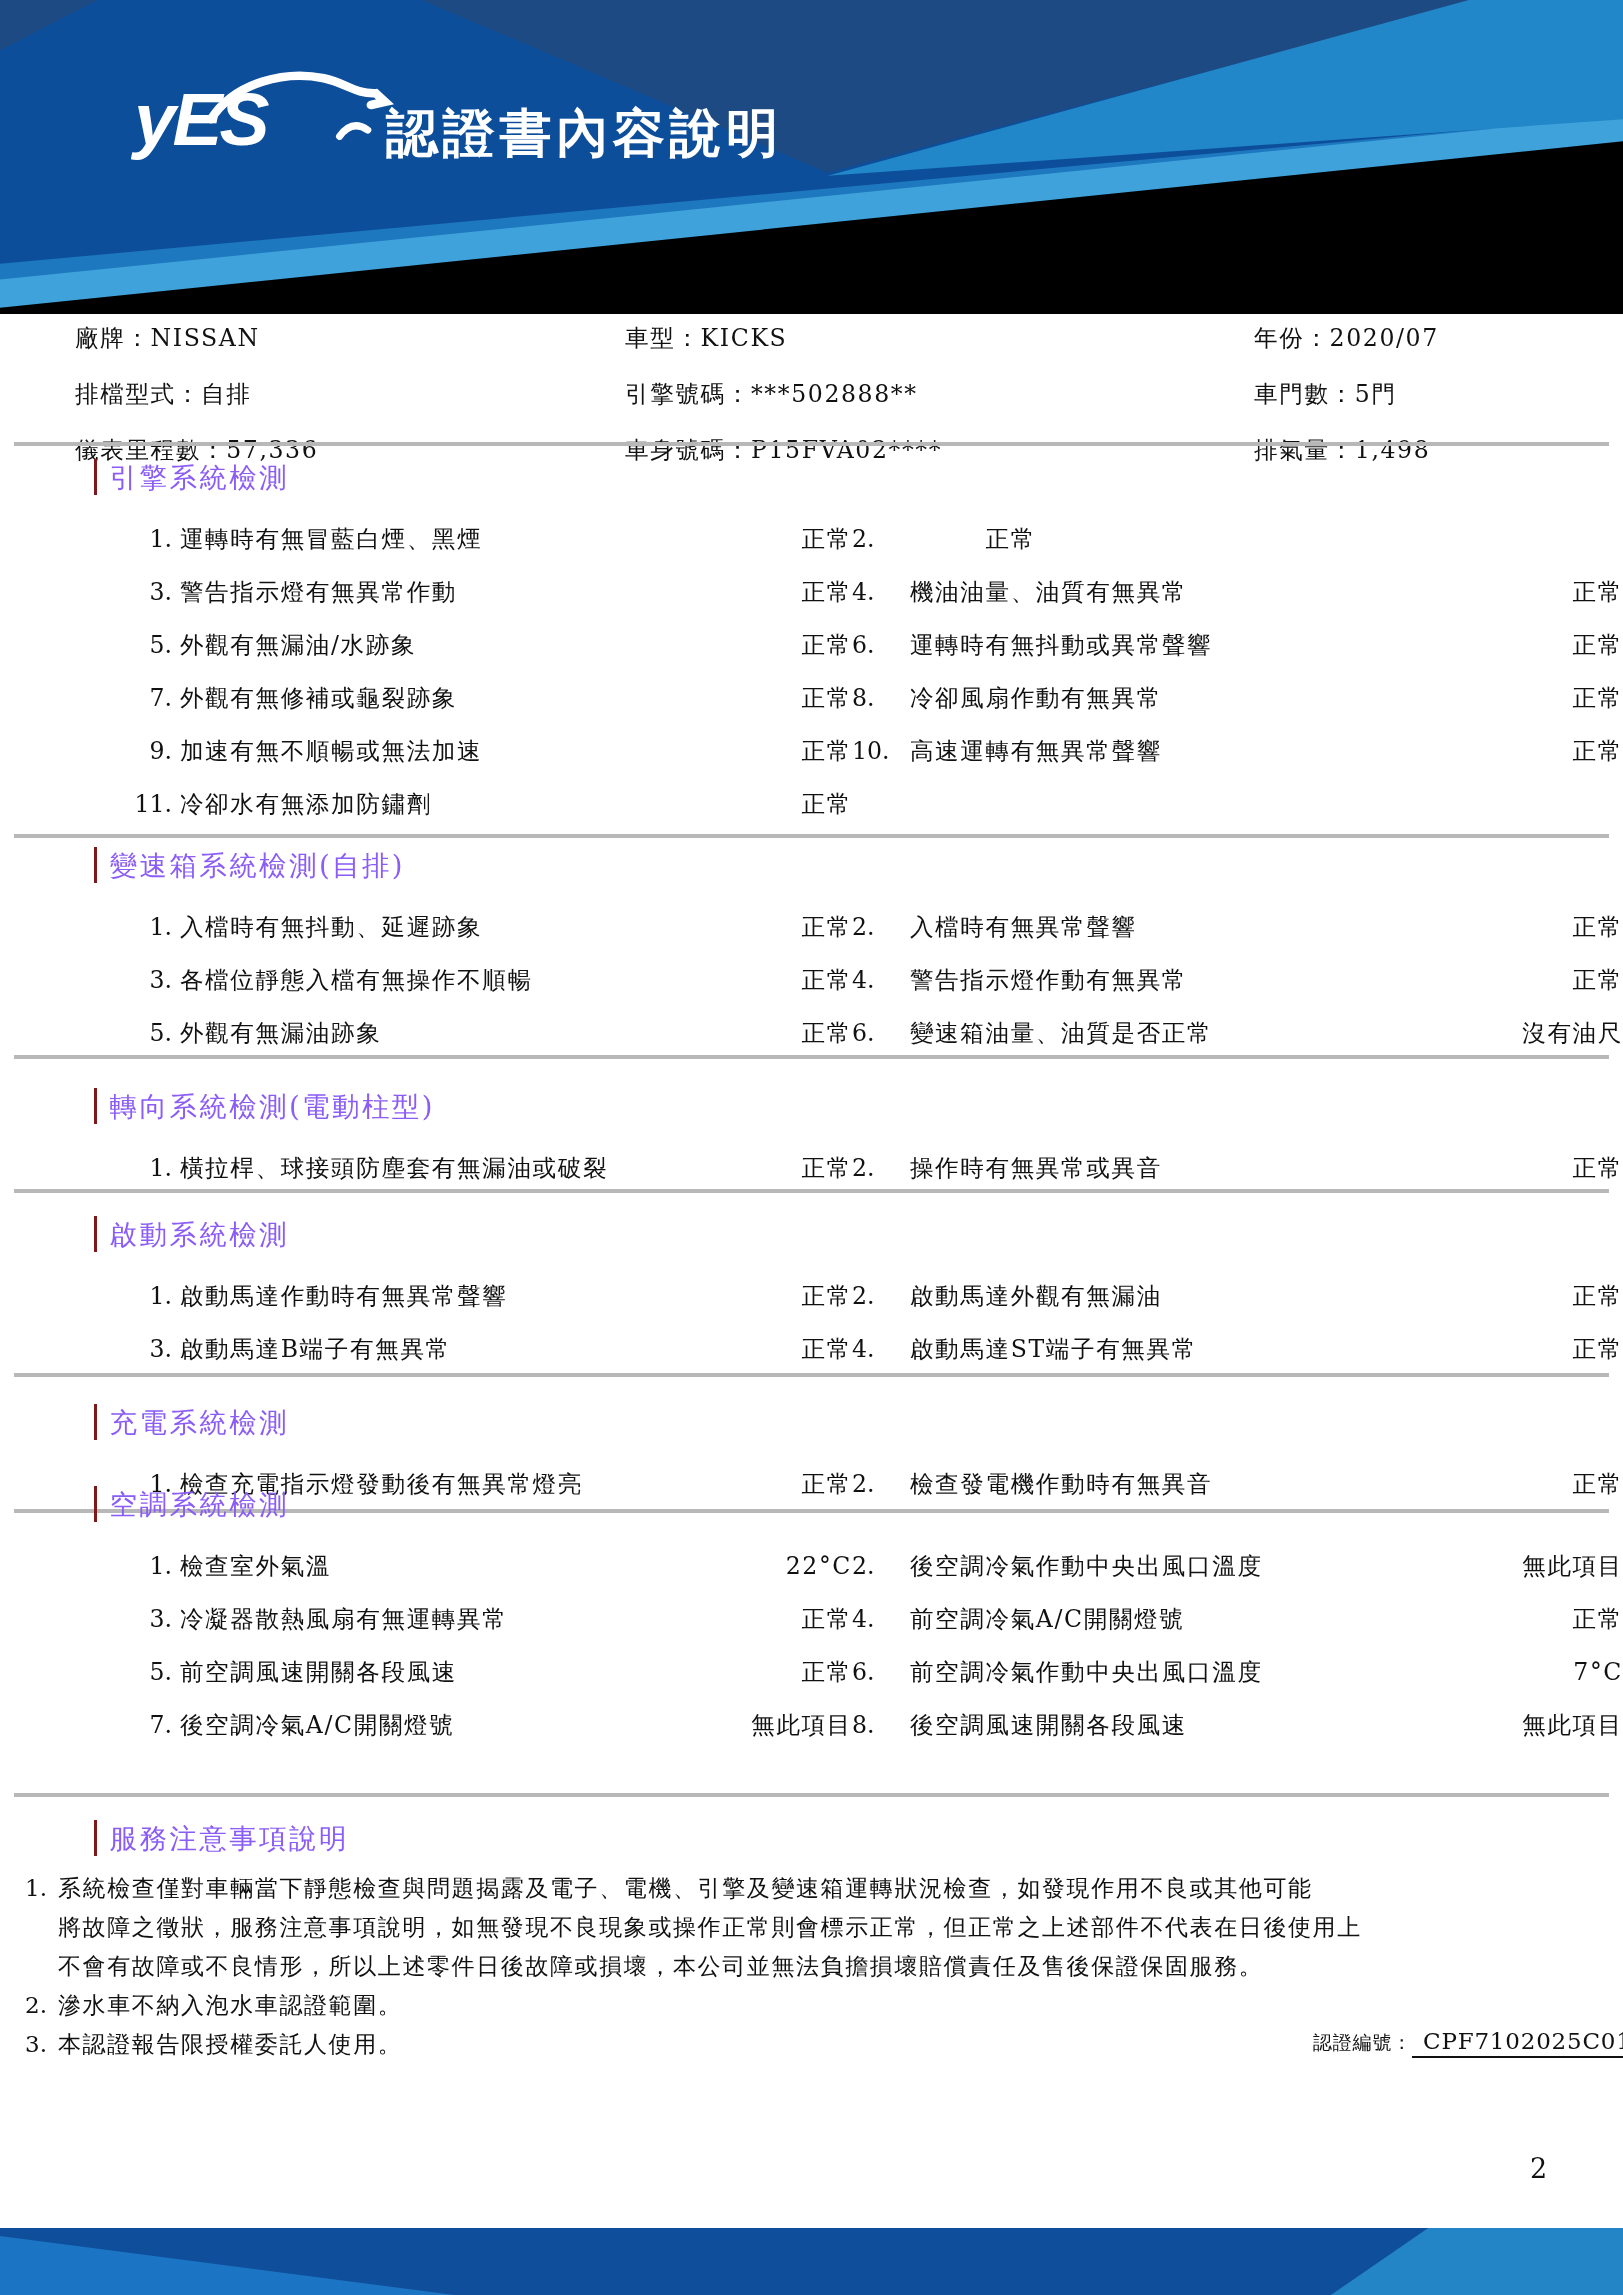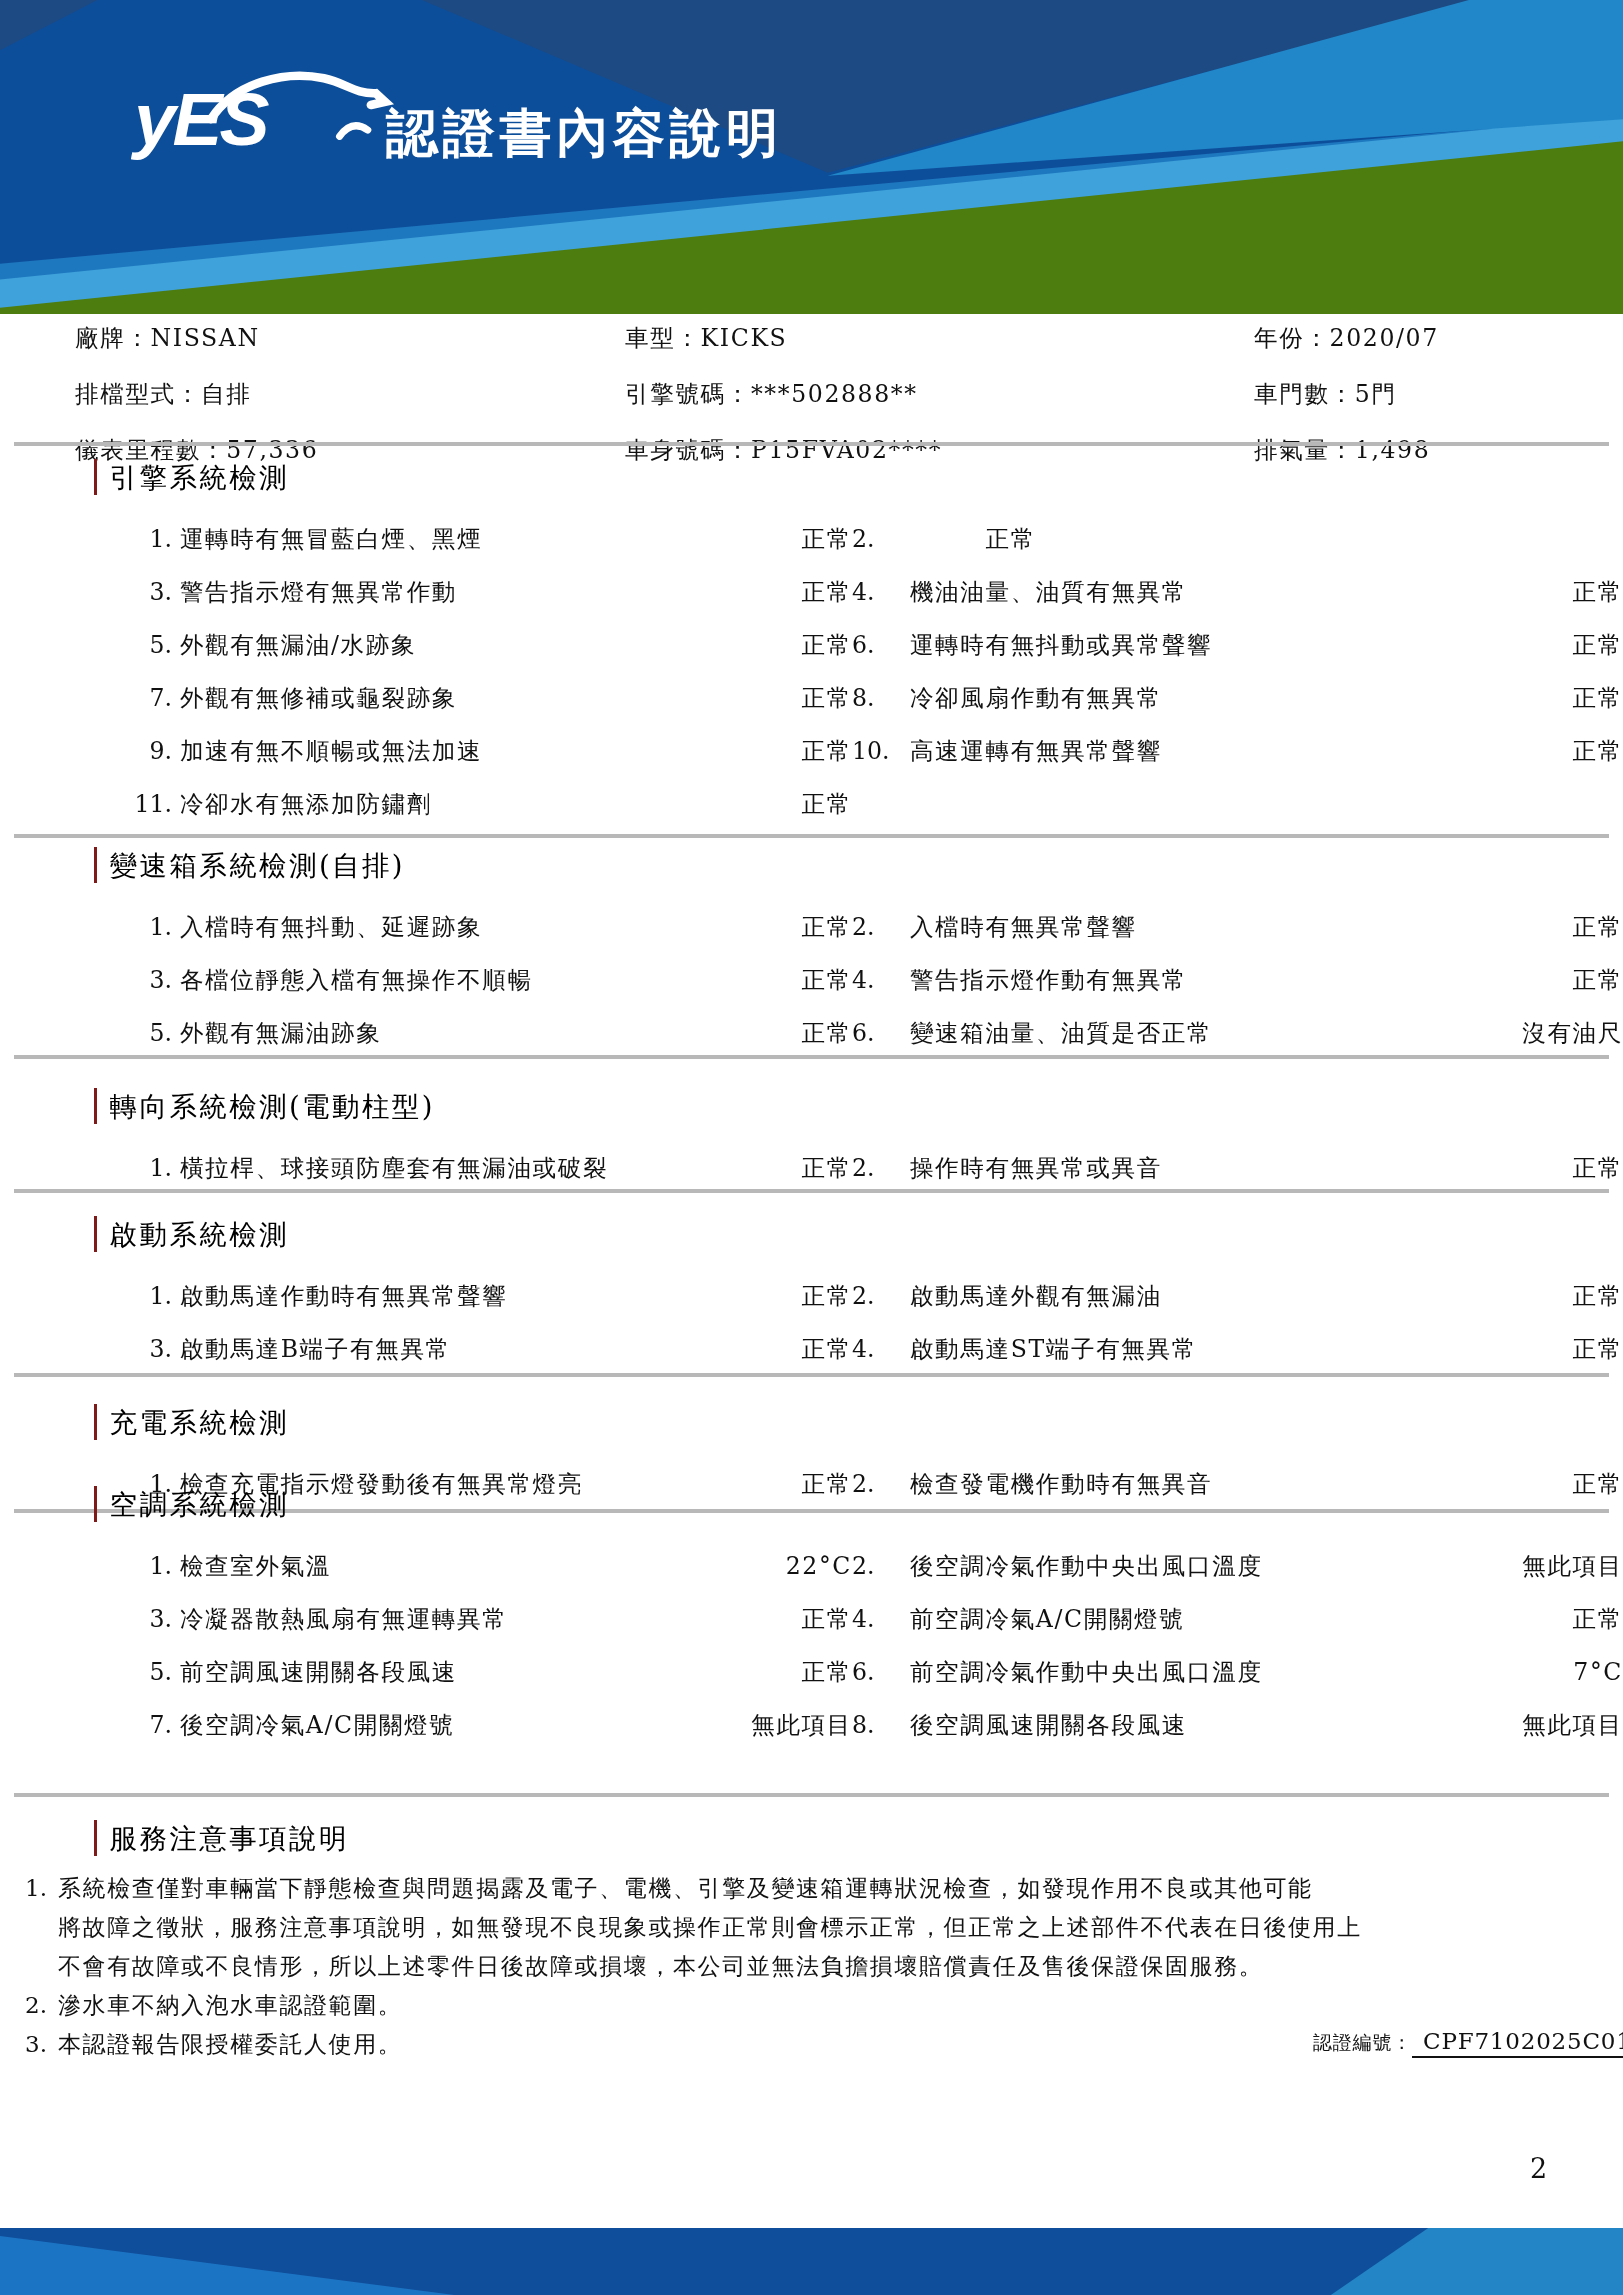--- a/index.html
+++ b/index.html
@@ -4,21 +4,21 @@
 <style>
   html,body { margin:0; padding:0; background:#e8e8e8; }
   .page {
     position:relative; width:1623px; height:2295px; margin:0 auto;
     background:#ffffff; overflow:hidden;
     font-family:"DejaVu Serif","Liberation Serif",serif;
     color:#111;
   }
 
   
-  .header { position:absolute; top:0; left:0; width:100%; height:314px; background:#4d7c0f; }
+  .header { position:absolute; top:0; left:0; width:100%; height:314px; background:#000000; }
   .header .shape { position:absolute; inset:0; }
   .hdr-wedge-light { background:#3fa2da; clip-path:polygon(0 68%,100% 37%,100% 45%,0 98%); }
   .hdr-wedge-med   { background:#1e78bf; clip-path:polygon(0 61%,92% 41%,0 89%); }
   .hdr-main        { background:#0d4e9b; clip-path:polygon(0 0,100% 0,100% 37%,0 84%); }
   .hdr-tri-dark    { background:#1d4a82; clip-path:polygon(26% 0,91% 0,51% 55%); }
   .hdr-tri-corner  { background:#1d4a82; clip-path:polygon(0 0,6% 0,0 16%); }
   .hdr-right-med   { background:#2187c8; clip-path:polygon(90.5% 0,100% 0,100% 38%,51% 56%); }
 
   .logo { position:absolute; left:134px; top:82px; height:86px; }
   .logo-text {
@@ -47,21 +47,21 @@
   
   .divider { position:absolute; left:14px; width:1595px; height:3.9px; background:#b8b8b8; }
   .d0 { top:442px; }  .d1 { top:834px; } .d2 { top:1055px; }
   .d3 { top:1189px; } .d4 { top:1373px; } .d5 { top:1509px; } .d6 { top:1793px; }
 
   
   .sec { position:absolute; left:0; width:100%; }
   .sec-0 { top:459px; }  .sec-1 { top:847px; } .sec-2 { top:1088px; }
   .sec-3 { top:1216px; } .sec-4 { top:1404px; } .sec-5 { top:1486px; }
   .section-title {
-    margin-left:94px; color:#000000; font-size:27.5px; line-height:36px;
+    margin-left:94px; color:#8b5cf6; font-size:27.5px; line-height:36px;
     border-left:3.9px solid #7e1a1a; padding-left:12.6px; letter-spacing:2.4px;
     white-space:nowrap; width:fit-content;
   }
   .items { margin-top:17.3px; display:grid; grid-template-columns:852px auto; }
   .item { display:flex; align-items:center; height:53px; font-size:23.6px; white-space:nowrap; }
   .item-left  { padding-left:126px; }
   .item-right { padding-left:0px; }
   .item-no { display:inline-block; width:46px; text-align:right; flex:0 0 auto; }
   .item-right .item-no { width:50px; text-align:left; }
   .item-label { margin-left:7.9px; letter-spacing:1.6px; flex:1 1 auto; overflow:hidden; }

